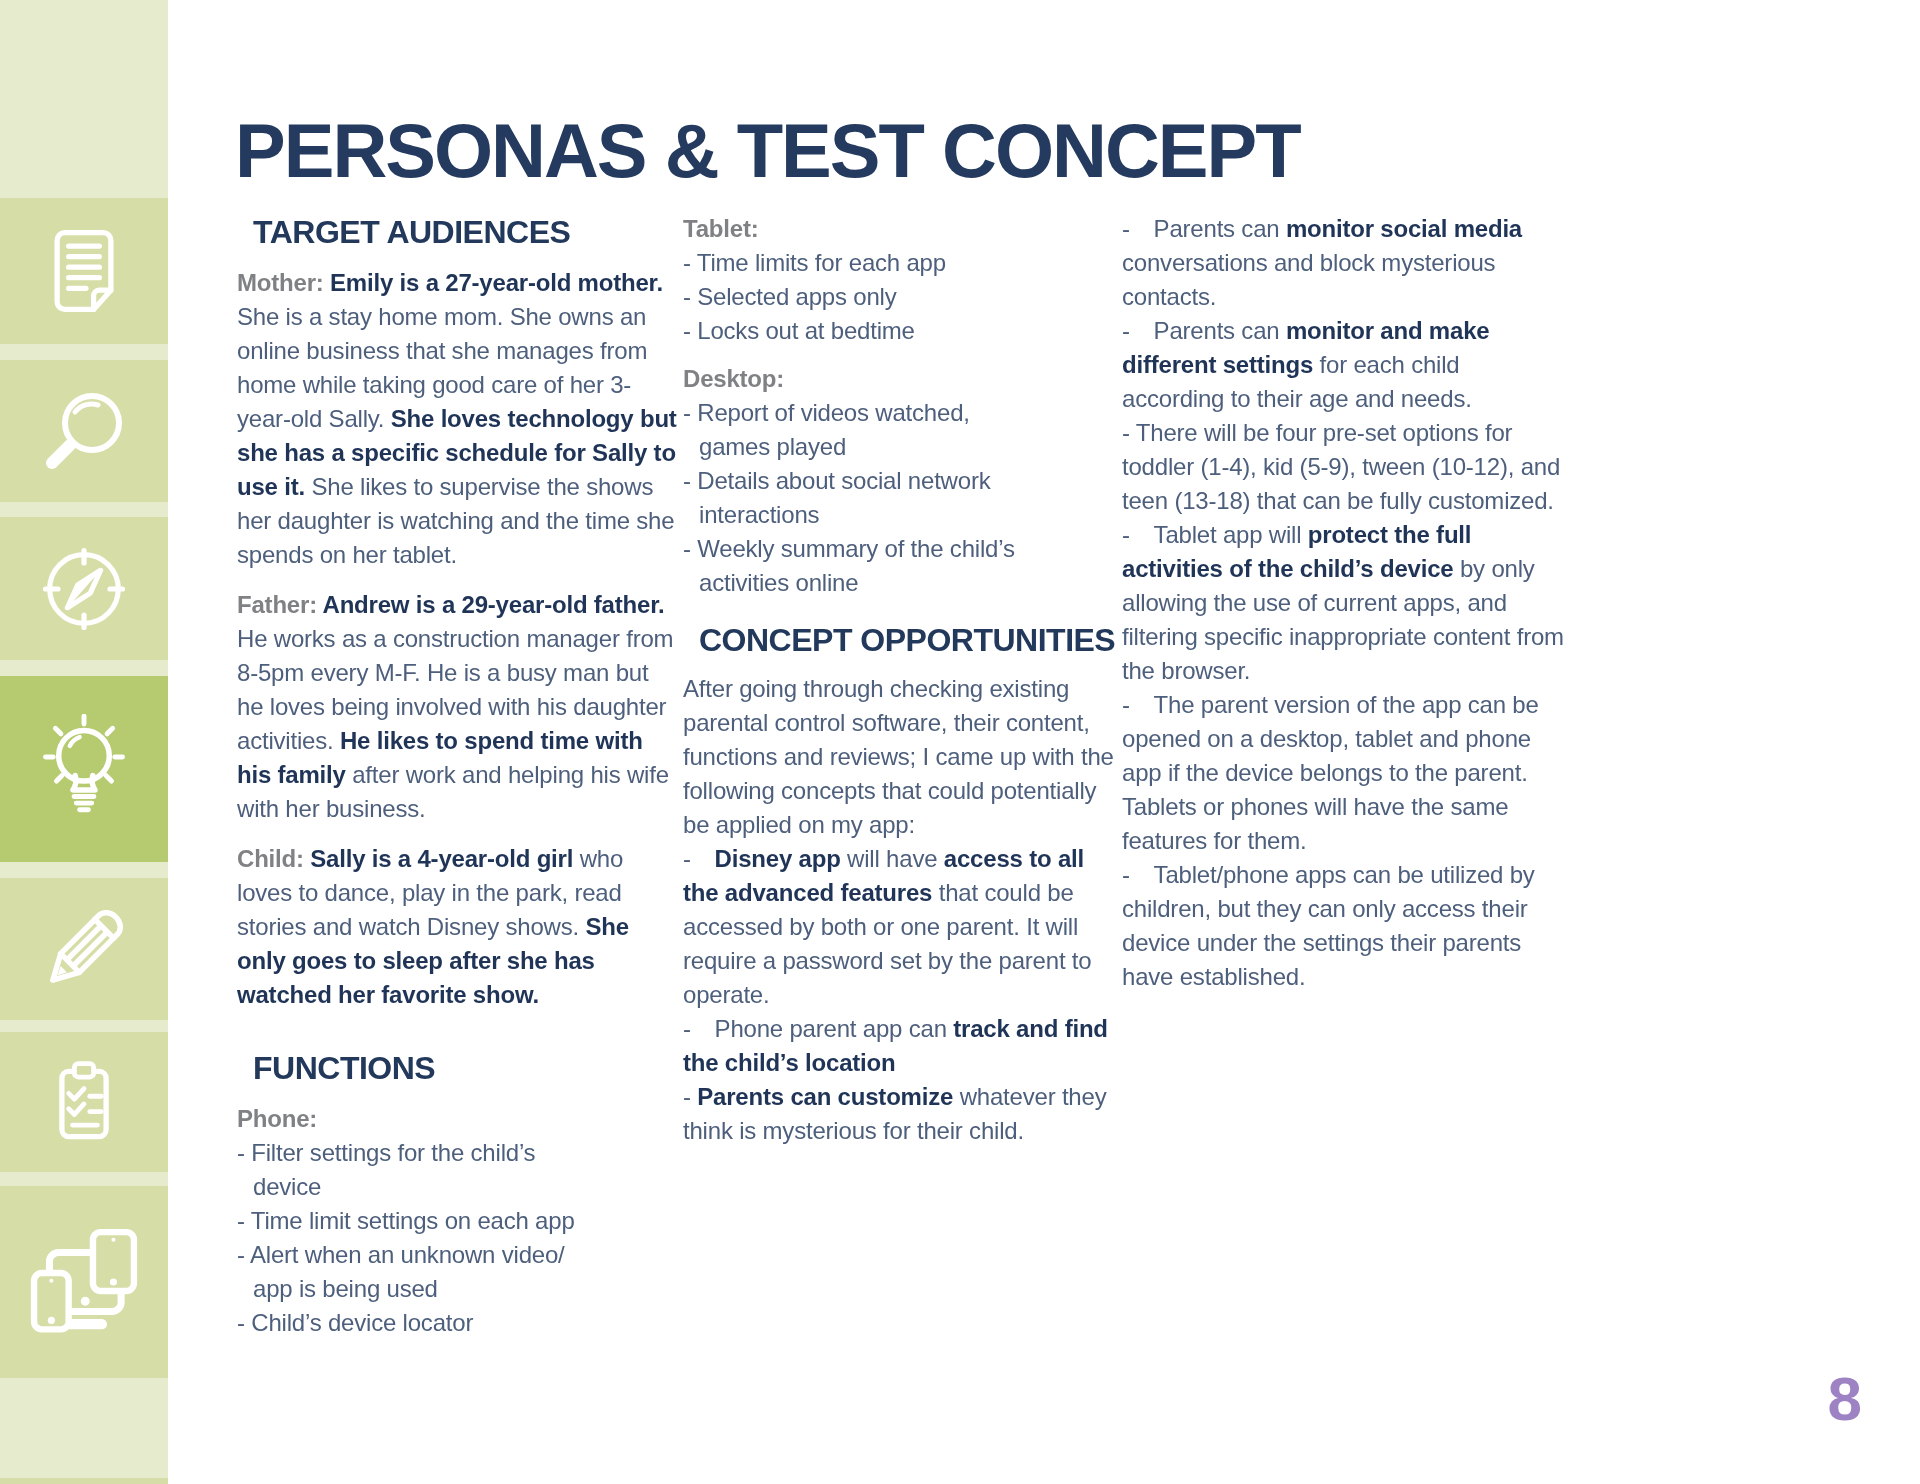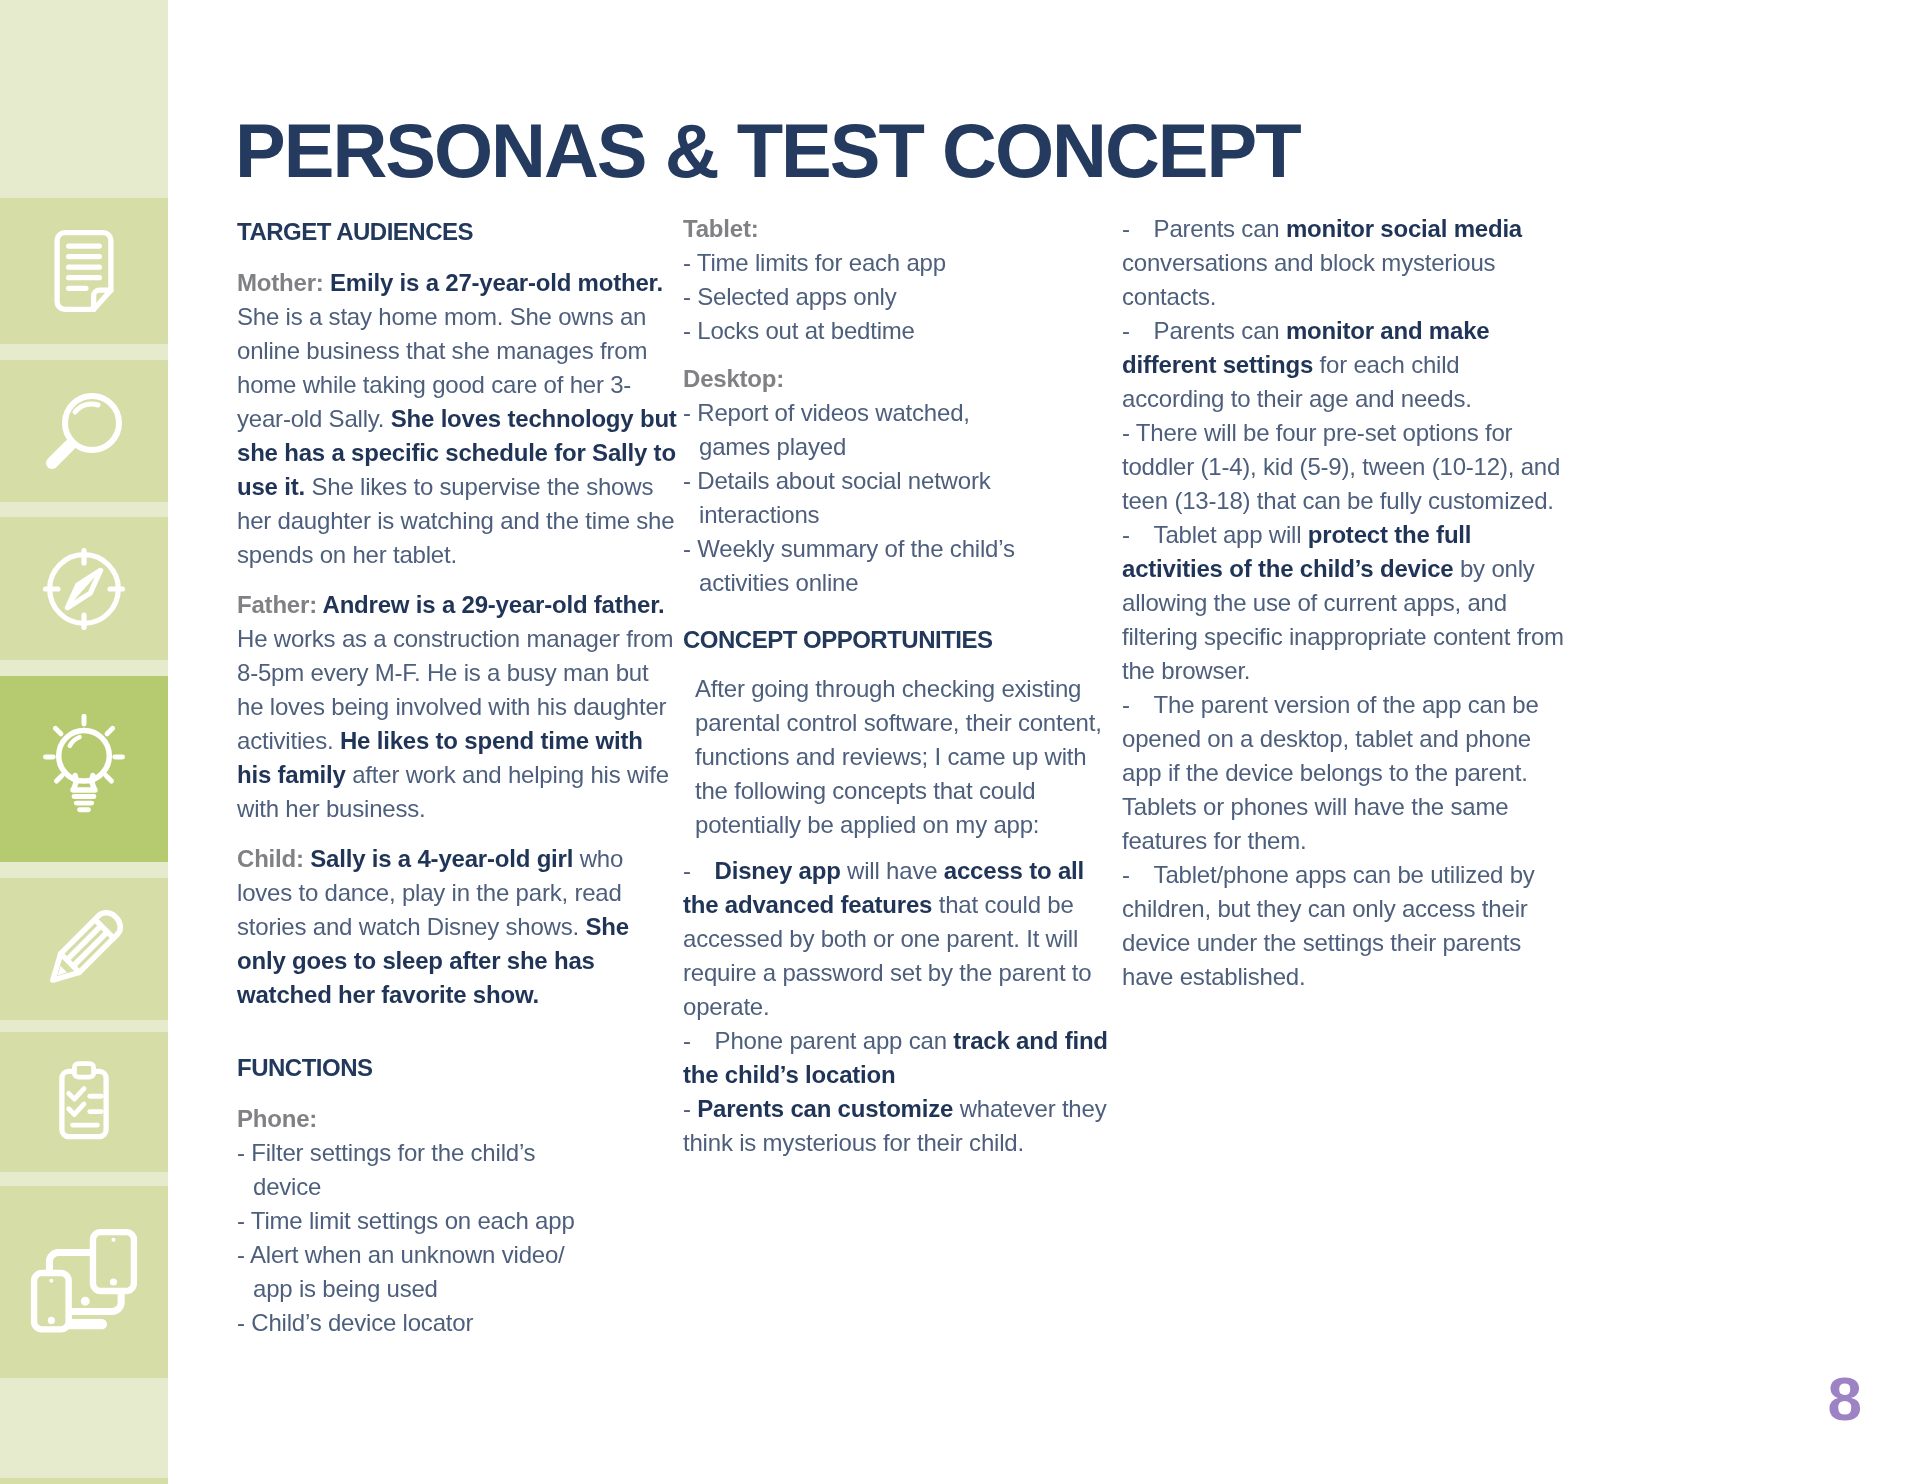--- a/index.html
+++ b/index.html
@@ -23,32 +23,32 @@
   
   .title{position:absolute;left:235px;top:58px;font-size:76px;font-weight:800;color:#243a5e;
          letter-spacing:-2px;line-height:1.1;white-space:nowrap;}
 
   
   .col{position:absolute;top:212px;font-size:24px;line-height:34px;letter-spacing:-0.2px;}
   #col1{left:237px;width:440px;}
   #col2{left:683px;width:440px;}
   #col3{left:1122px;width:444px;}
 
-  h2{font-size:24px;line-height:40px;font-weight:800;color:#22395c;margin:0 0 14px 0;letter-spacing:-0.5px;}
+  h2{font-size:32px;line-height:40px;font-weight:800;color:#22395c;margin:0 0 14px 16px;letter-spacing:-0.5px;}
   h2.mt{margin-top:36px;}
   h2.concept{margin-top:20px;margin-bottom:12px;}
 
   .para{margin:0 0 16px 0;}
   .bullet{margin:0;}
   .label{font-weight:700;color:#808184;}
   .label.mt{margin-top:14px;}
   .list{margin:0;}
   .ln{display:block;}
   .ln.cont{padding-left:16px;}
-  .intro{margin:12px;}
+  .intro{margin:0;}
 
   .seg-n{color:#4d5f7c;}
   .seg-b{font-weight:700;color:#1f3457;}
   .seg-g{font-weight:700;color:#808184;}
 
   .pagenum{position:absolute;right:58px;top:1368px;font-size:62px;font-weight:700;color:#9d82c4;line-height:1;}
 </style>
 </head>
 <body>
 

